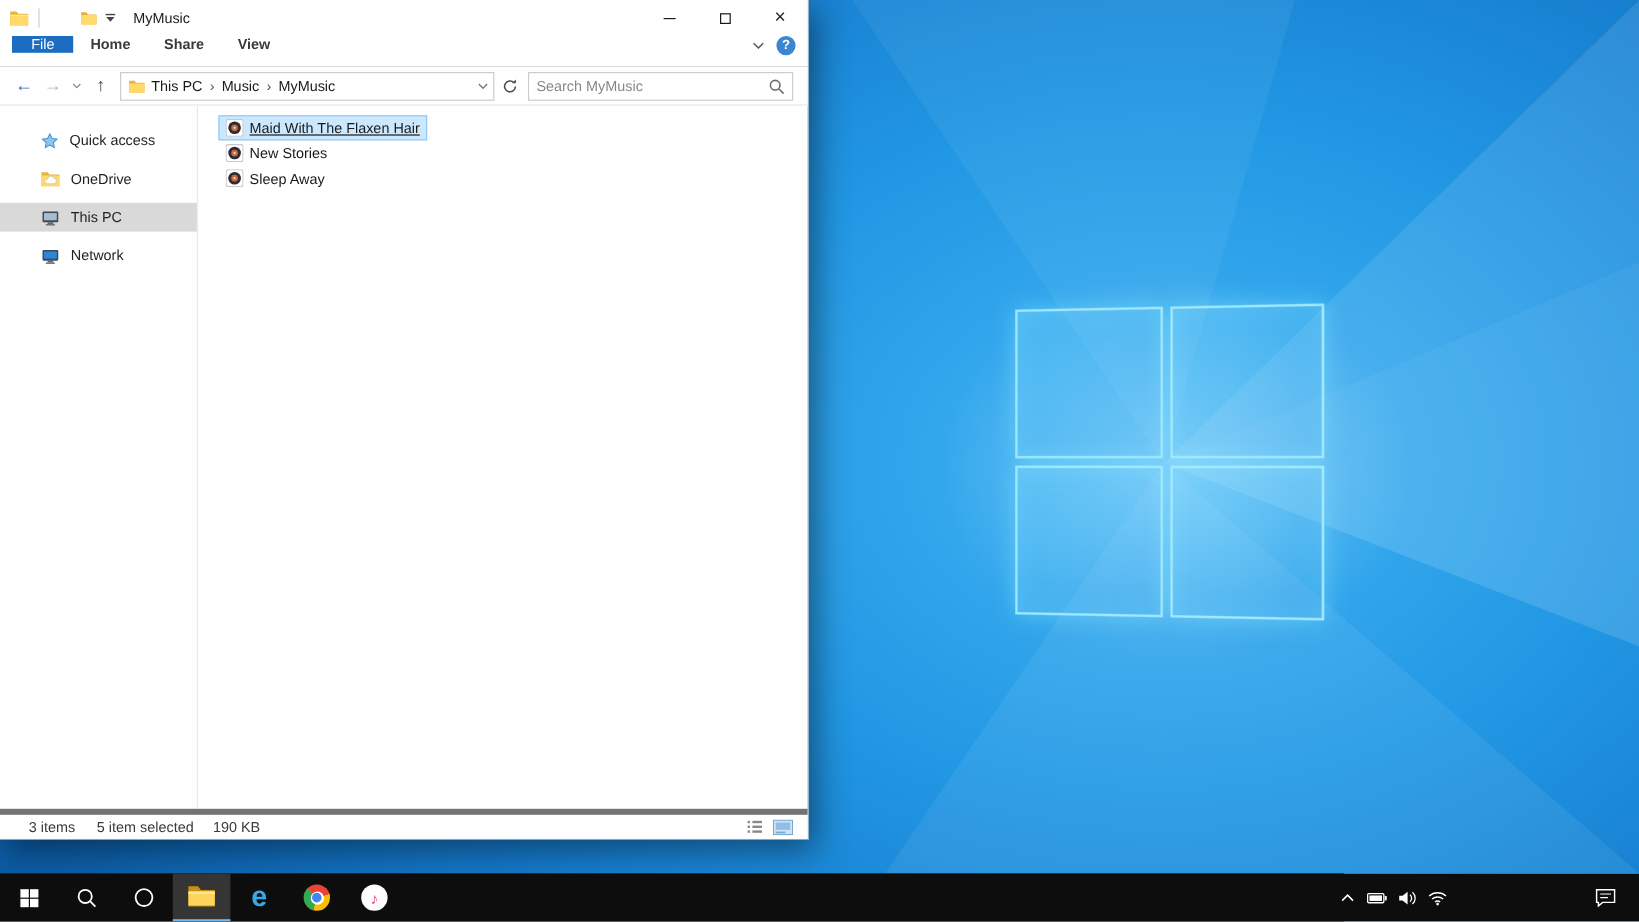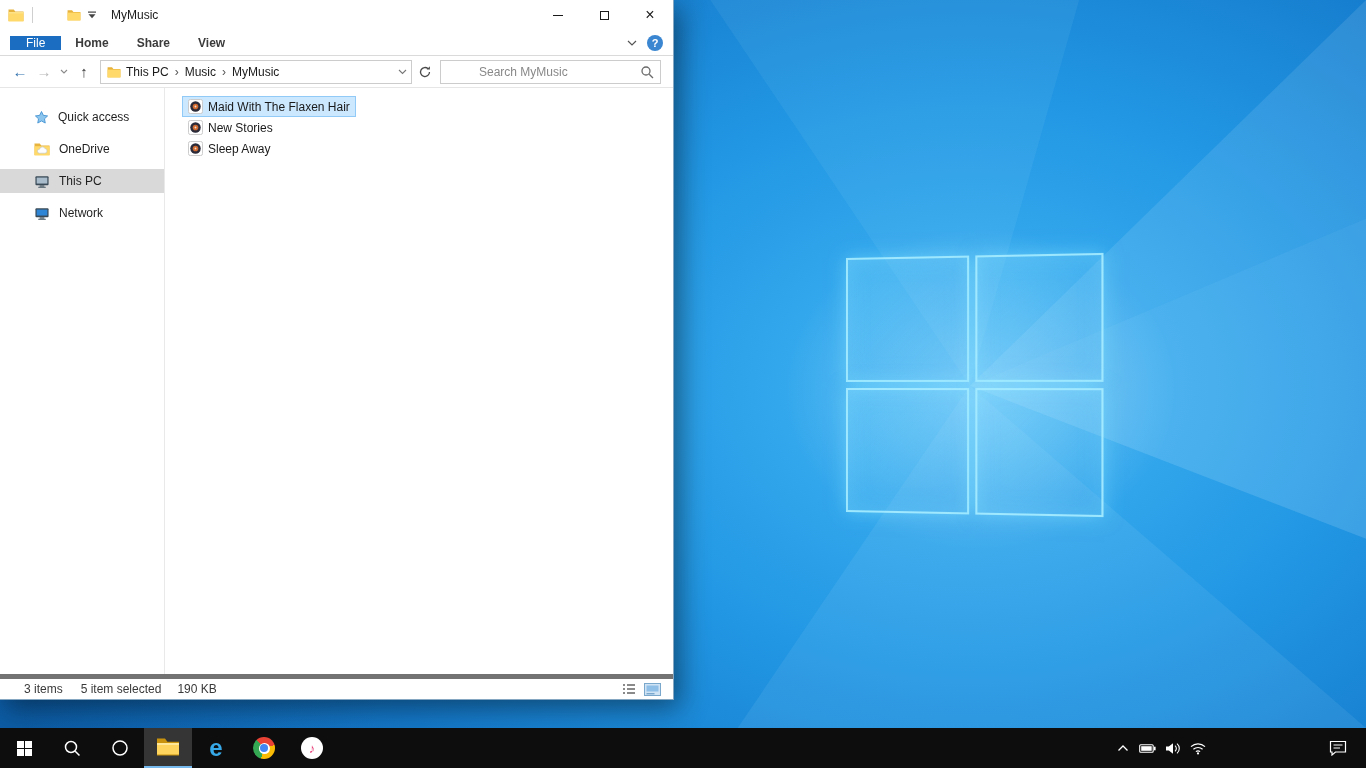--- a/index.html
+++ b/index.html
@@ -37,21 +37,21 @@
   .ic-sysfolder { margin-left:8px; }
   .ic-qatfolder { margin-left:28px; }
   .ic-qatchev { margin-left:6px; }
   .title-text { margin-left:14px; font-size:12px; color:#1a1a1a; }
   .controls { margin-left:auto; display:flex; height:30px; }
   .wc { width:46px; height:30px; display:flex; align-items:center; justify-content:center; cursor:default; }
   .minline { width:10px; height:1px; background:#1a1a1a; display:inline-block; }
   .maxbox { width:9px; height:9px; border:1px solid #1a1a1a; display:inline-block; }
   .closeg { font-size:16px; line-height:1; color:#1a1a1a; }
 
-  .ribbonrow { position:absolute; left:0; top:30px; right:0; height:26px; display:flex; align-items:center;
+  .ribbonrow { position:absolute; left:0; top:30px; right:0; height:26px; display:flex; align-items:flex-start;
     border-bottom:1px solid #dadada; background:#fff; }
   .file-tab { margin-left:10px; padding:0 16px; background:#1b6dc1; color:#fff; display:flex; align-items:center; font-size:12px; }
   .rtab { padding:0 14px; display:flex; align-items:center; color:#3b3b3b; font-size:12px;font-weight:bold; }
   .ribbon-right { margin-left:auto; display:flex; align-items:center; gap:10px; padding-right:10px; }
   .help-circle { width:16px; height:16px; border-radius:50%; background:#3a86d1; color:#fff;
     display:flex; align-items:center; justify-content:center; font-size:11px; font-weight:bold; }
 
   .addressrow { position:absolute; left:0; top:56px; right:0; height:32px; display:flex; align-items:center;
     border-bottom:1px solid #e6e6e6; background:#fff; padding-left:8px; }
   .navarrow { width:24px; text-align:center; font-size:15px; }
@@ -60,33 +60,33 @@
   .arr-up { color:#3c3c3c; }
   .chevbtn { width:16px; display:flex; justify-content:center; }
   .addressbar { width:312px; height:24px; border:1px solid #cccccc; display:flex; align-items:center;
     padding:0 4px 0 6px; margin-left:4px; background:#fff; }
   .crumb { padding:0 5px; color:#1a1a1a; white-space:nowrap; }
   .crumb-sep { color:#555; padding:0 1px; }
   .addr-chev { margin-left:auto; display:flex; }
   .refreshbtn { width:26px; display:flex; justify-content:center; align-items:center; }
   .searchbox { flex:1; height:24px; border:1px solid #cccccc; margin:0 12px 0 2px; display:flex; align-items:center; background:#fff; }
   .searchbox input { flex:1; border:none; outline:none; font-size:12px; padding:0 6px;
-    font-family:"Liberation Sans","DejaVu Sans",sans-serif; color:#3b82f6;margin-left:32px; }
+    font-family:"Liberation Sans","DejaVu Sans",sans-serif; color:#3b82f6; }
   .searchbox input::placeholder { color:#888; }
   .search-ic { padding-right:6px; display:flex; }
 
   .main { position:absolute; left:0; top:88px; right:0; bottom:25px; }
   .navpane { position:absolute; left:0; top:0; bottom:0; width:165px; border-right:1px solid #e9e9e9; padding-top:17px; }
   .nav-item { height:24px; display:flex; align-items:center; gap:9px; padding-left:34px; margin-bottom:8px; font-size:12px; color:#1f1f1f; }
   .nav-item.selected { background:#d9d9d9; }
 
   .filelist { position:absolute; left:166px; top:0; right:0; bottom:0; padding:8px 0 0 16px; }
   .file-row { display:flex; width:max-content; align-items:center; gap:5px; height:21px;
     padding:0 5px; border:1px solid transparent; font-size:12px; color:#1a1a1a; }
-  .file-row.selected { background:#cce8ff; border-color:#91c9f7; }
+  .file-row.selected { background:#cce8ff; border-color:#91c9f7;text-decoration:underline; }
 
   .statusbar { position:absolute; left:0; bottom:0; right:0; height:25px; border-top:5px solid #737373;
     display:flex; align-items:center; font-size:12px; color:#3a3a3a; background:#fff; }
   .st-count { margin-left:24px; }
   .st-sel { margin-left:18px; }
   .st-size { margin-left:16px; }
   .view-toggles { margin-left:auto; display:flex; gap:8px; padding-right:12px; align-items:center; }
 
   
   .taskbar { position:absolute; left:0; bottom:0; width:1366px; height:40px; background:#0d0d0d; display:flex; }

